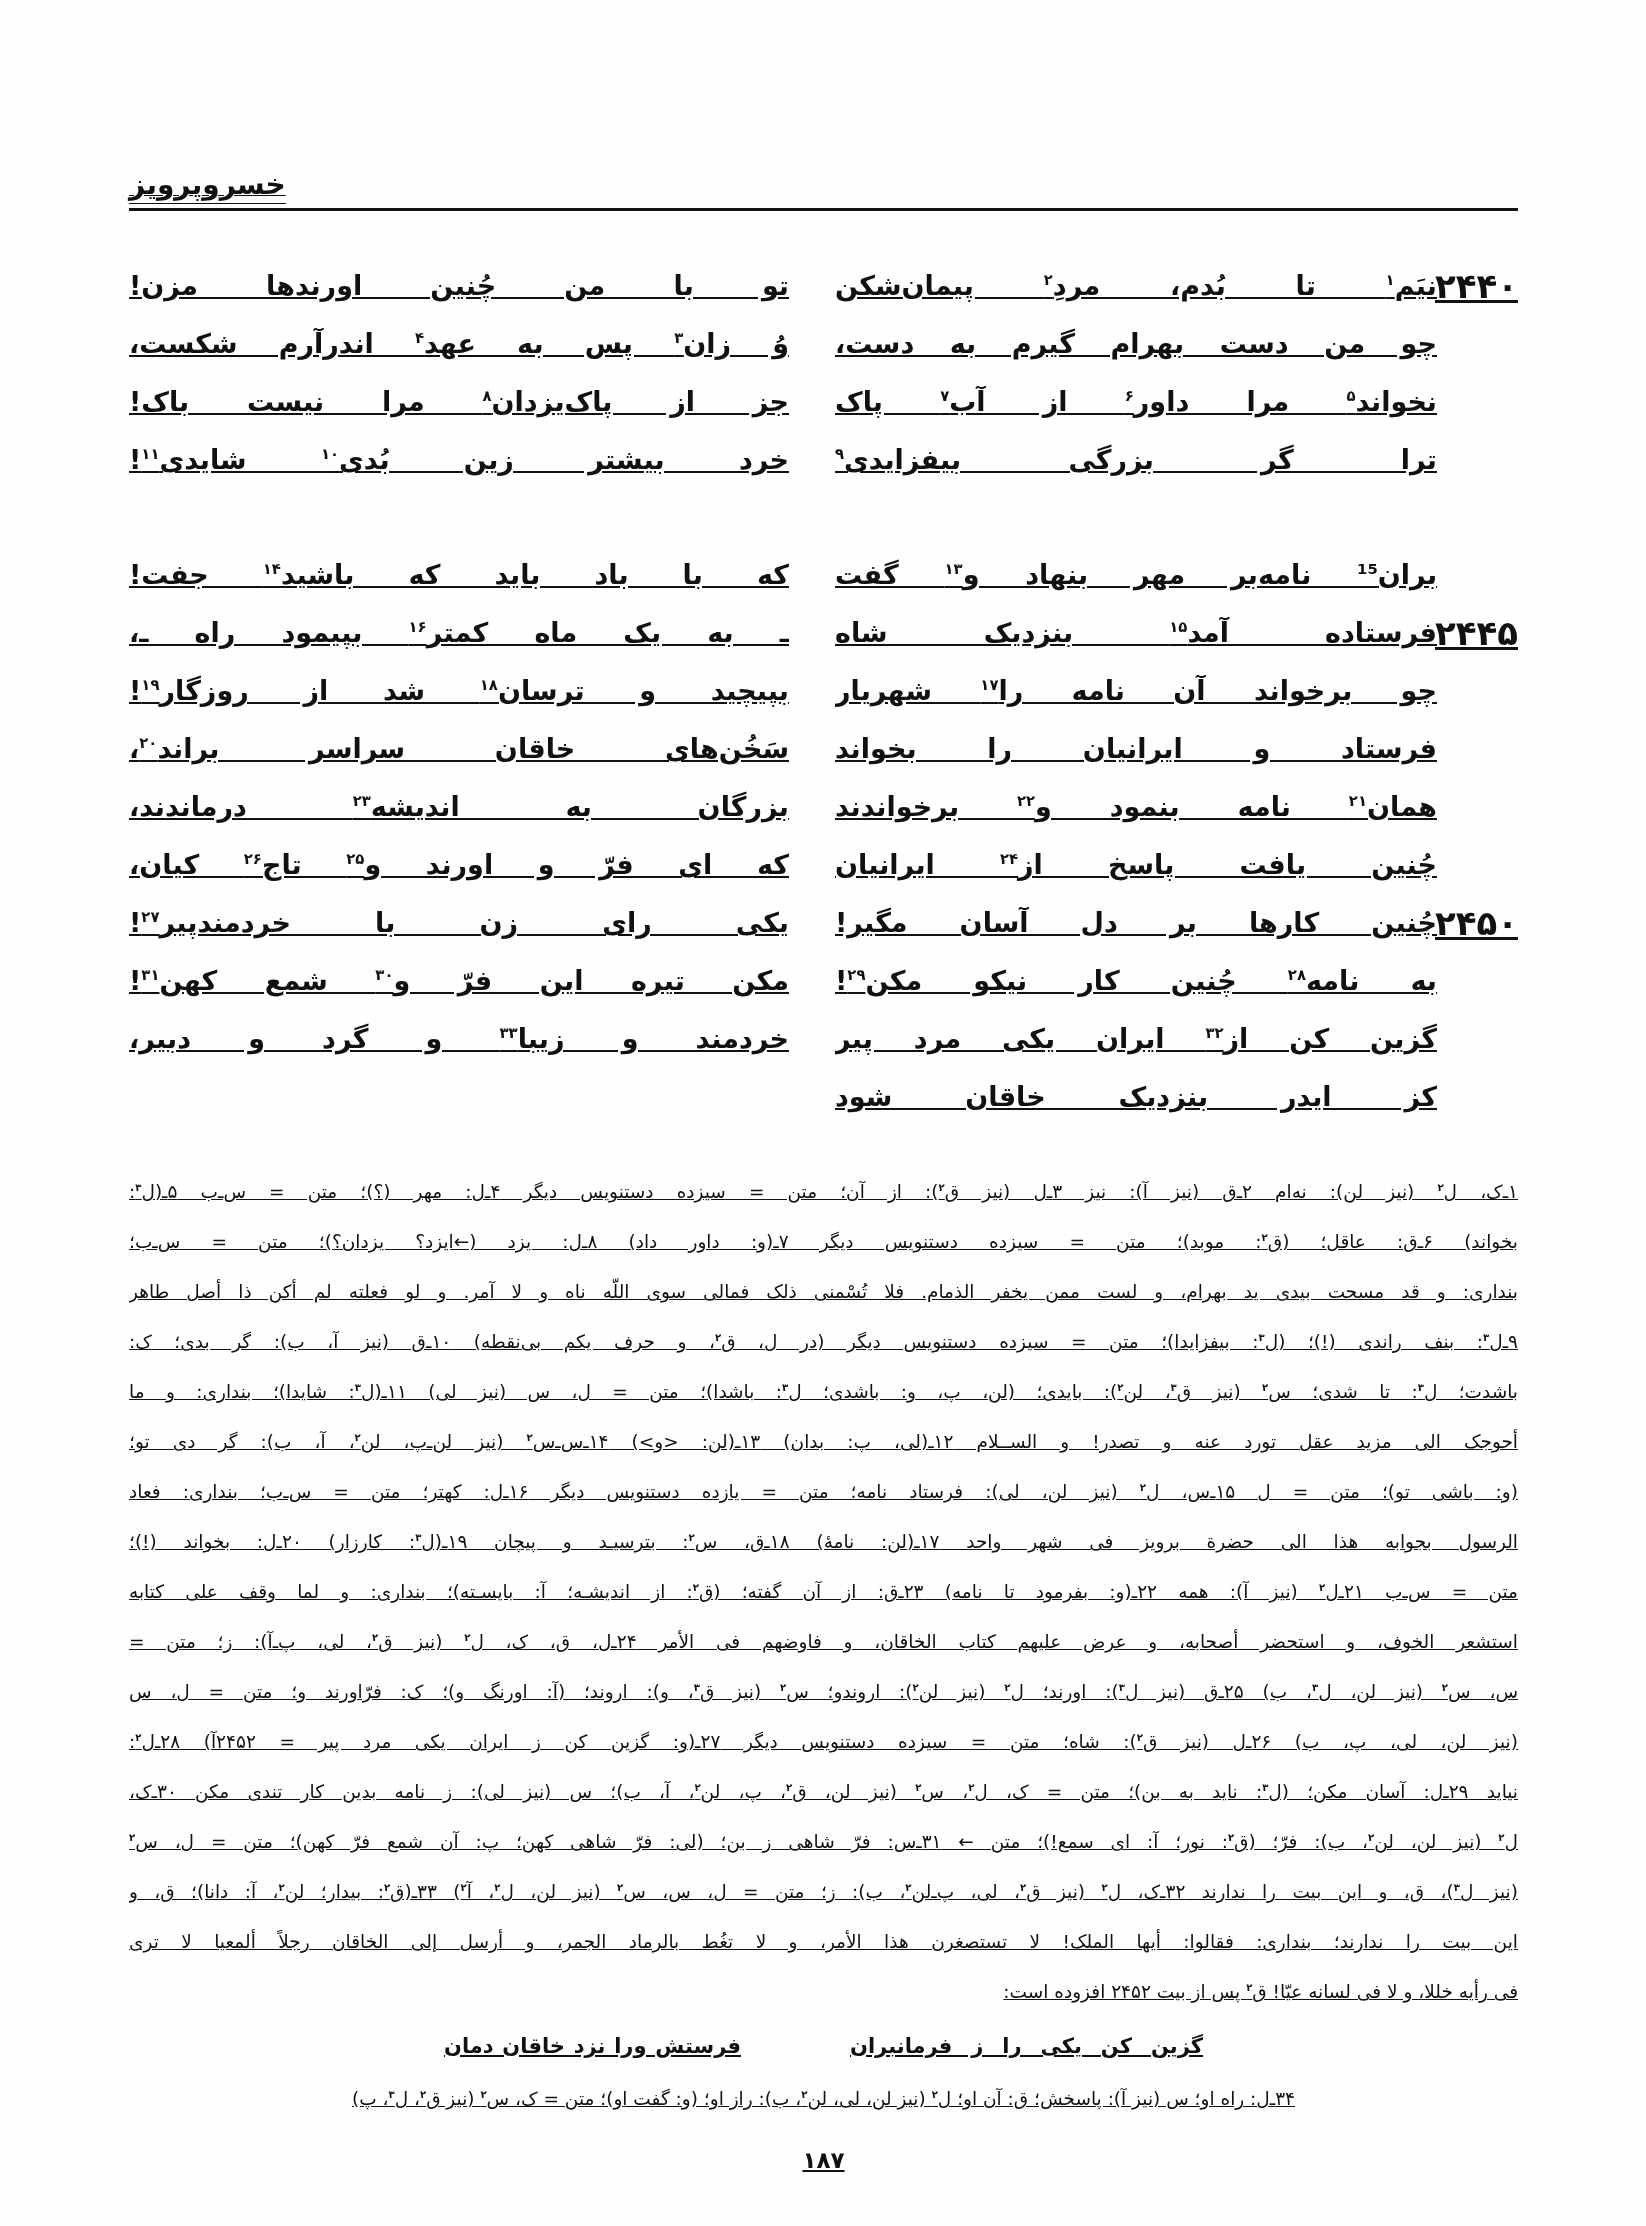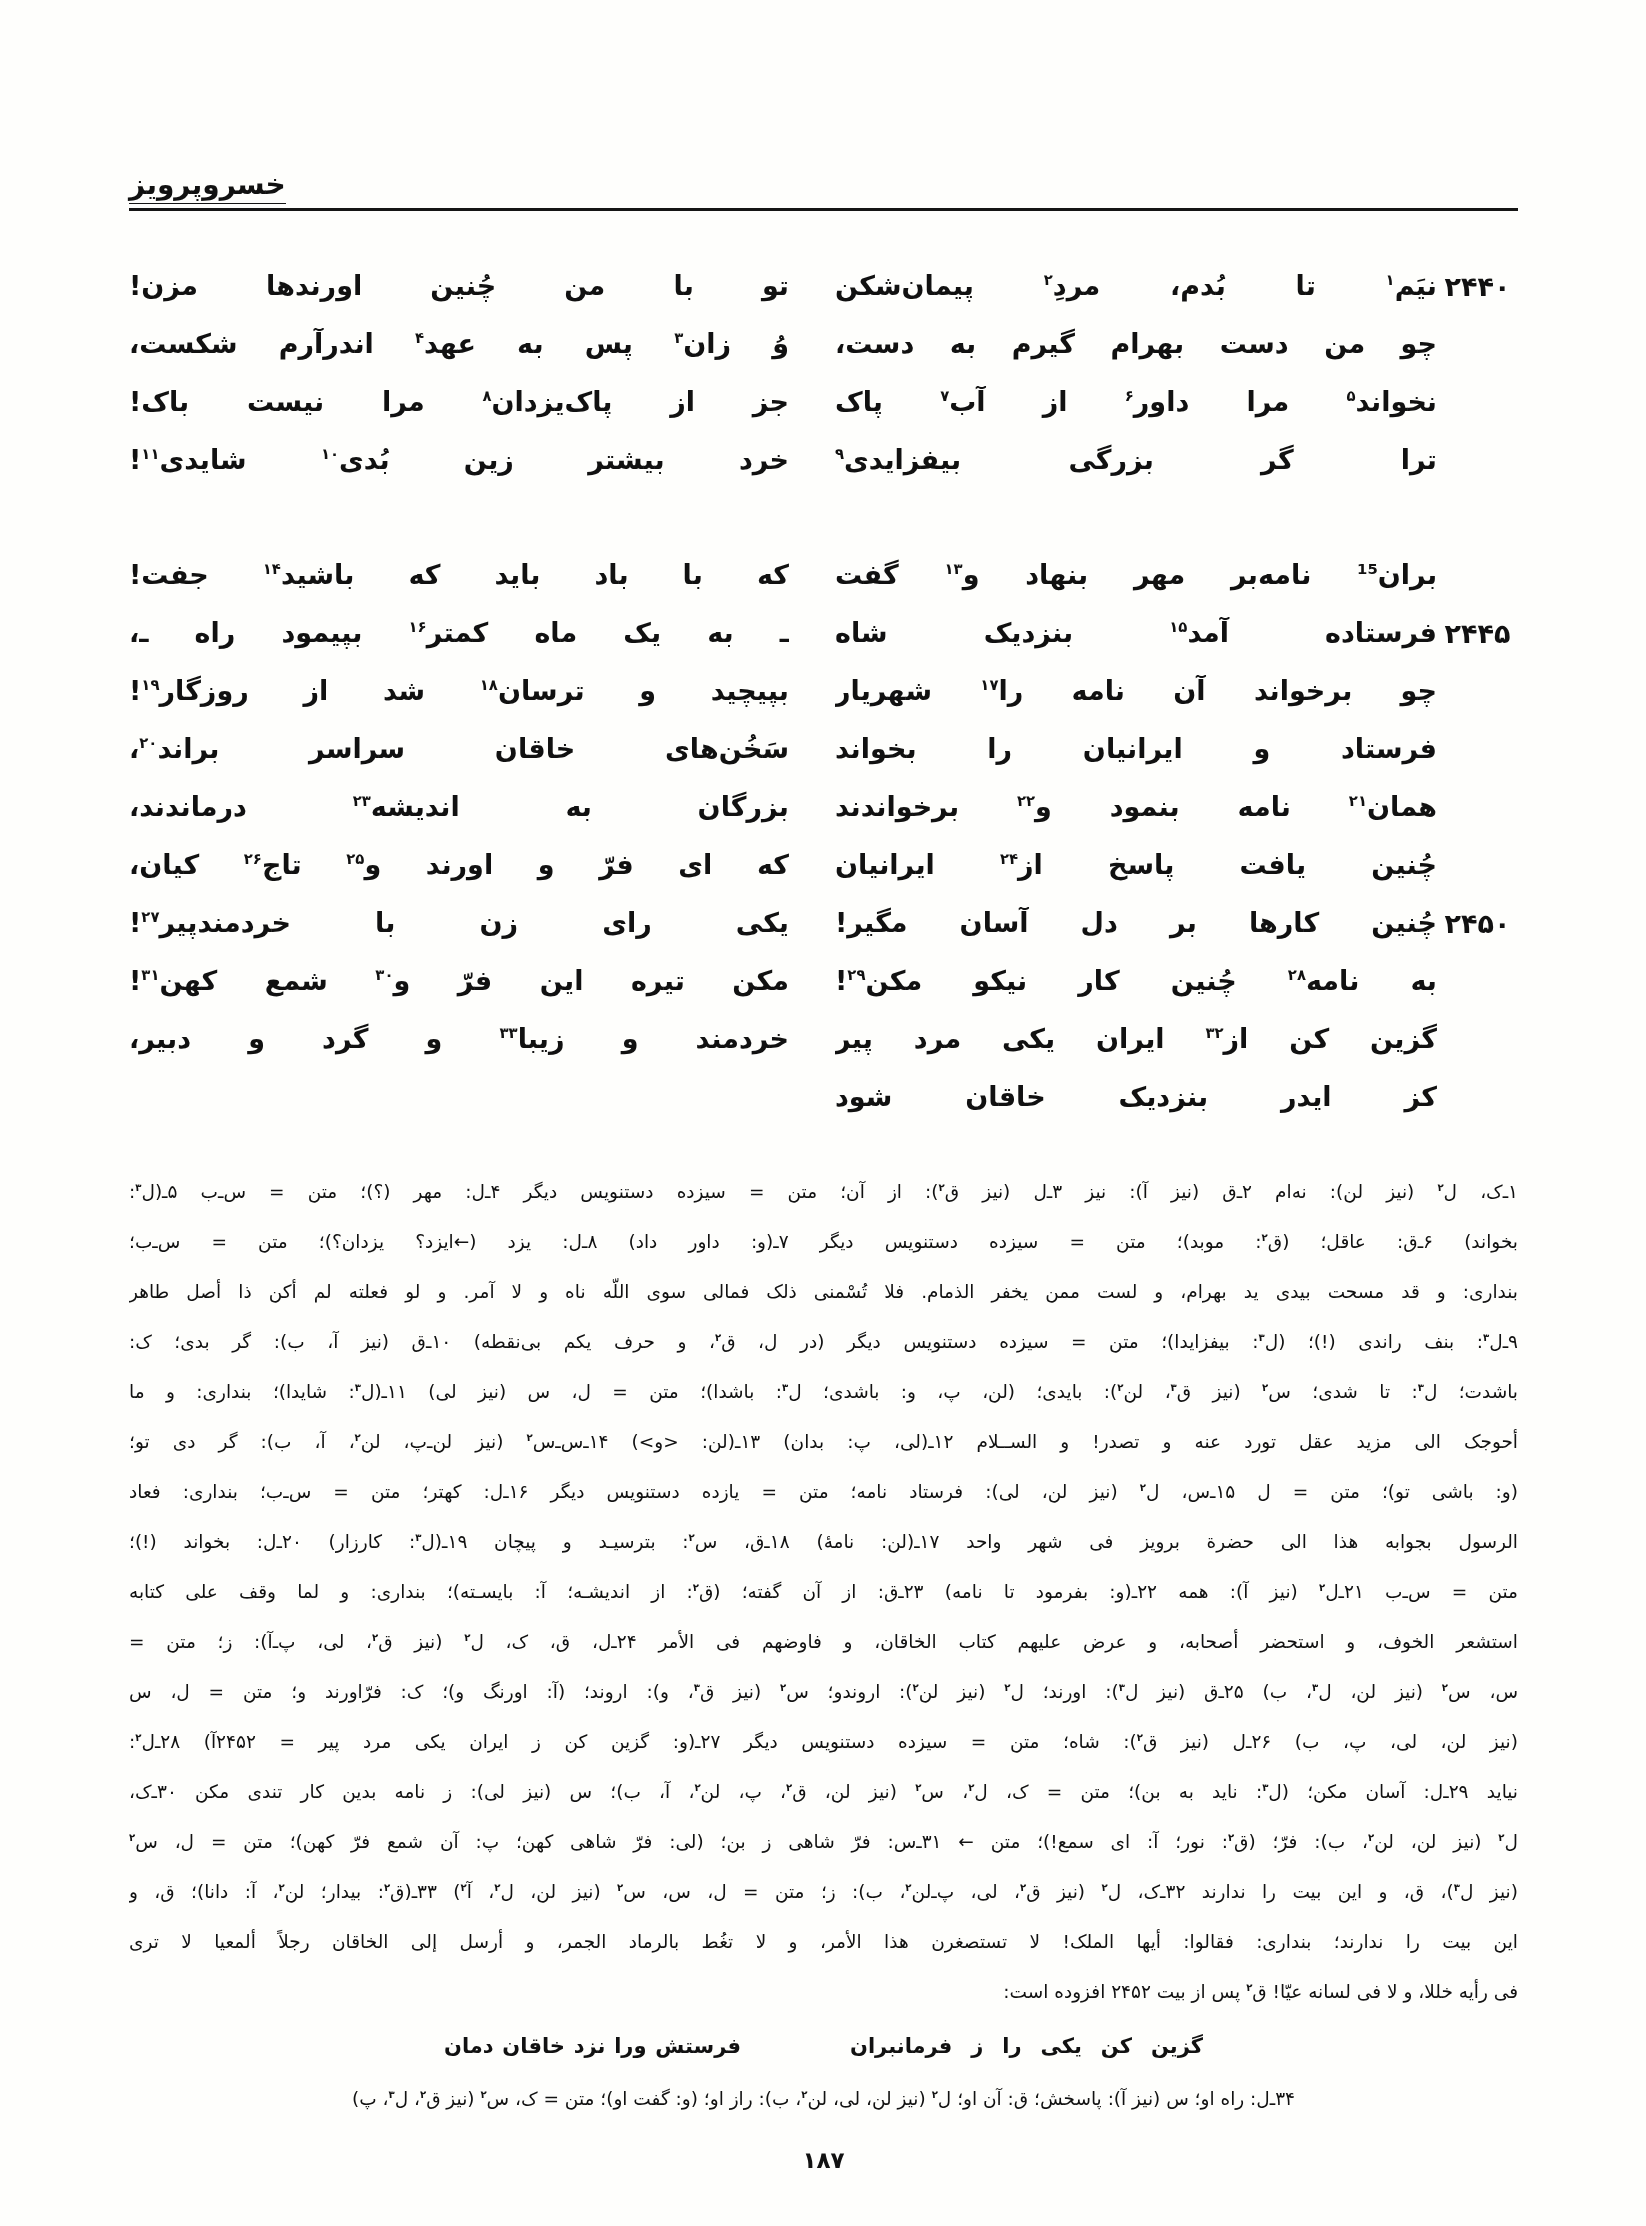--- a/index.html
+++ b/index.html
@@ -2,39 +2,39 @@
 <html lang="fa" style="font-size:14.8px"><head>
 <meta charset="utf-8">
 <style>
   html,body{margin:0;padding:0;}
   body{
     width:1647px;height:2226px;overflow:hidden;
     background:#fefefc;color:#111;
     font-family:"DejaVu Sans",sans-serif;
     position:relative;
   }
-  .page{padding:0 129px;}
+  .page{padding:0 129px;text-decoration:underline;}
   
   .header-row{
     padding-top:168px;
     border-bottom:3.7px solid #151515;
     padding-bottom:7.4px;
     direction:rtl;
     text-align:left;
   }
   .header-title{
     font-size:28px;font-weight:bold;letter-spacing:0;
     border-bottom:1.8px solid #151515;padding-bottom:1.8px;
   }
   
   .poem{direction:rtl;margin-top:46px;}
   .stanza2{margin-top:57px;}
   .verse-row{display:flex;align-items:center;height:58px;}
   .vnum{
-    width:81px;flex:0 0 81px;font-size:27px;font-weight:bold;
+    width:81px;flex:0 0 81px;font-size:34px;font-weight:bold;
     text-align:center;white-space:nowrap;
   }
   .hemi{
     font-size:27px;font-weight:bold;line-height:1.2;
     text-align:justify;text-align-last:justify;
     overflow:hidden;white-space:nowrap;
   }
   .hemi-r{width:602px;flex:0 0 602px;}
   .gutter{width:46px;flex:0 0 46px;}
   .hemi-l{flex:1;}

